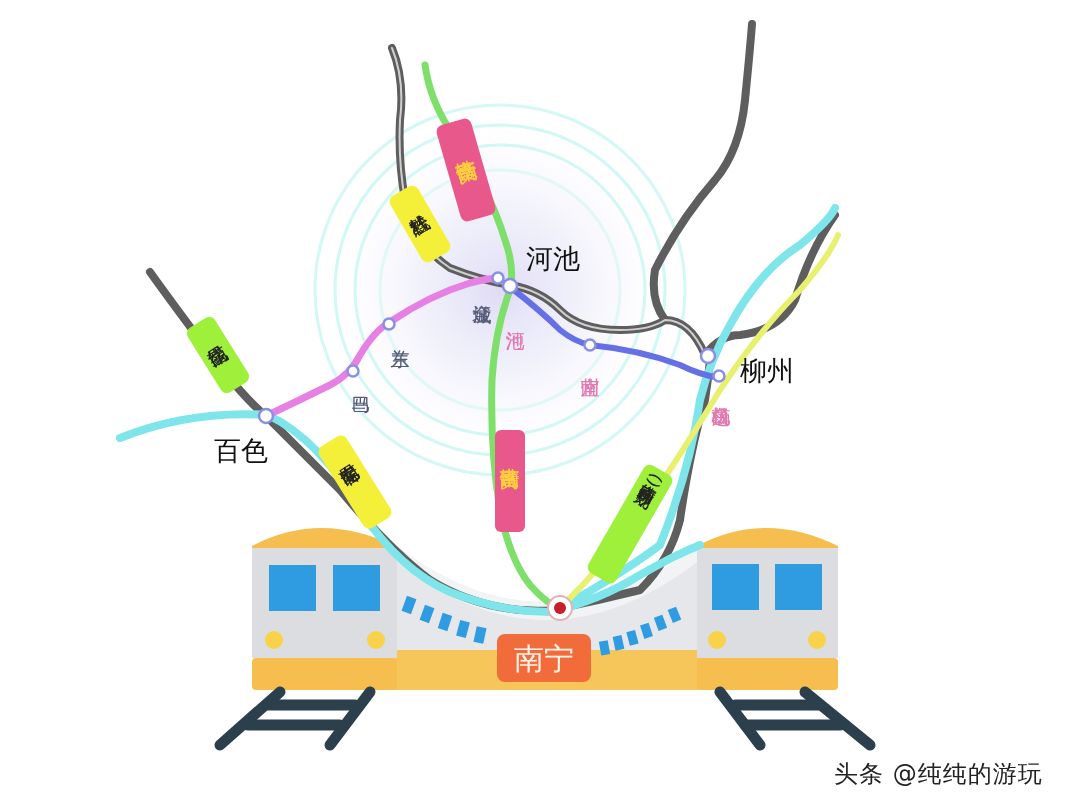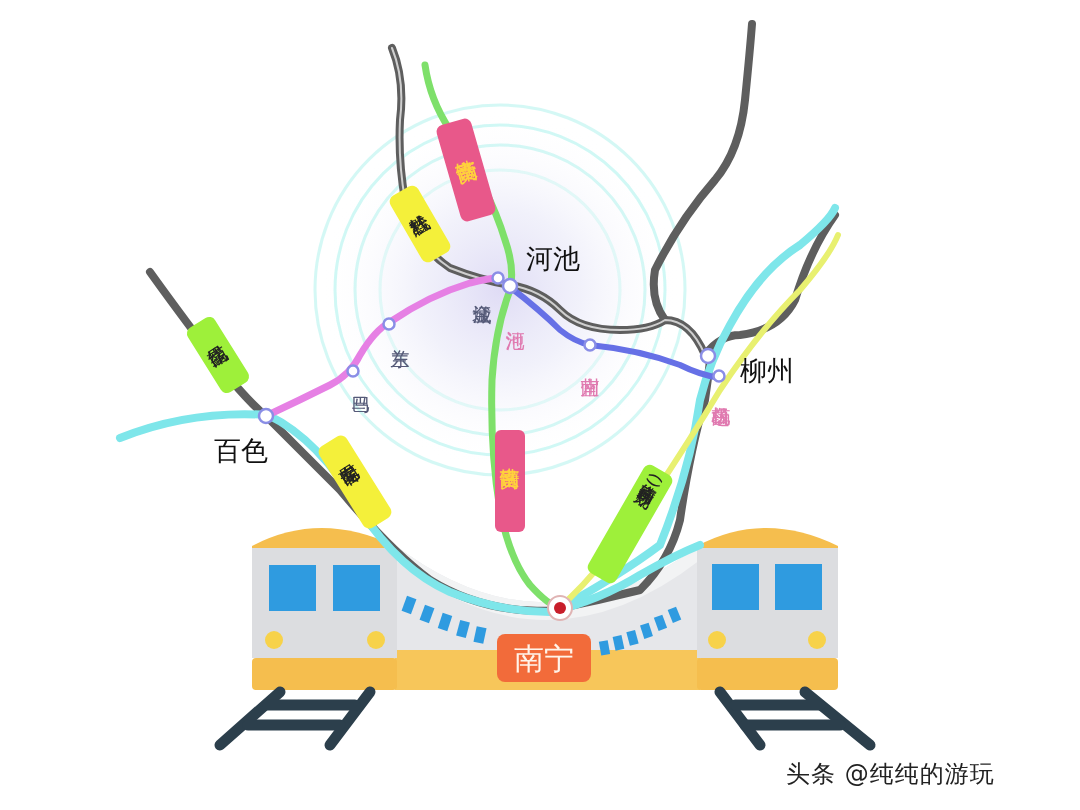--- a/index.html
+++ b/index.html
@@ -1,20 +1,20 @@
 <!DOCTYPE html>
 <html><head>
 <meta charset="utf-8">
 <style>
   html, body { margin: 0; padding: 0; background: #ffffff; }
   body { width: 1080px; height: 810px; position: relative; overflow: hidden; font-family: "DejaVu Sans", sans-serif; }
   #map { position: absolute; left: 0; top: 0; width: 1080px; height: 810px; }
   .lbl { font-family: "DejaVu Sans", sans-serif; }
   .watermark {
-    position: absolute; left: 786px; top: 758px; font-size: 24px; color: #222;
+    position: absolute; left: 834px; top: 758px; font-size: 24px; color: #222;
     font-family: "DejaVu Sans", sans-serif; letter-spacing: 1px;
     text-shadow: 1px 1px 0 #fff, -1px -1px 0 #fff;
     text-align: center;
   }
   .city-big { font-size: 27px; fill: #111; }
   .station { font-size: 19px; }
 </style>
 </head>
 <body>
 

